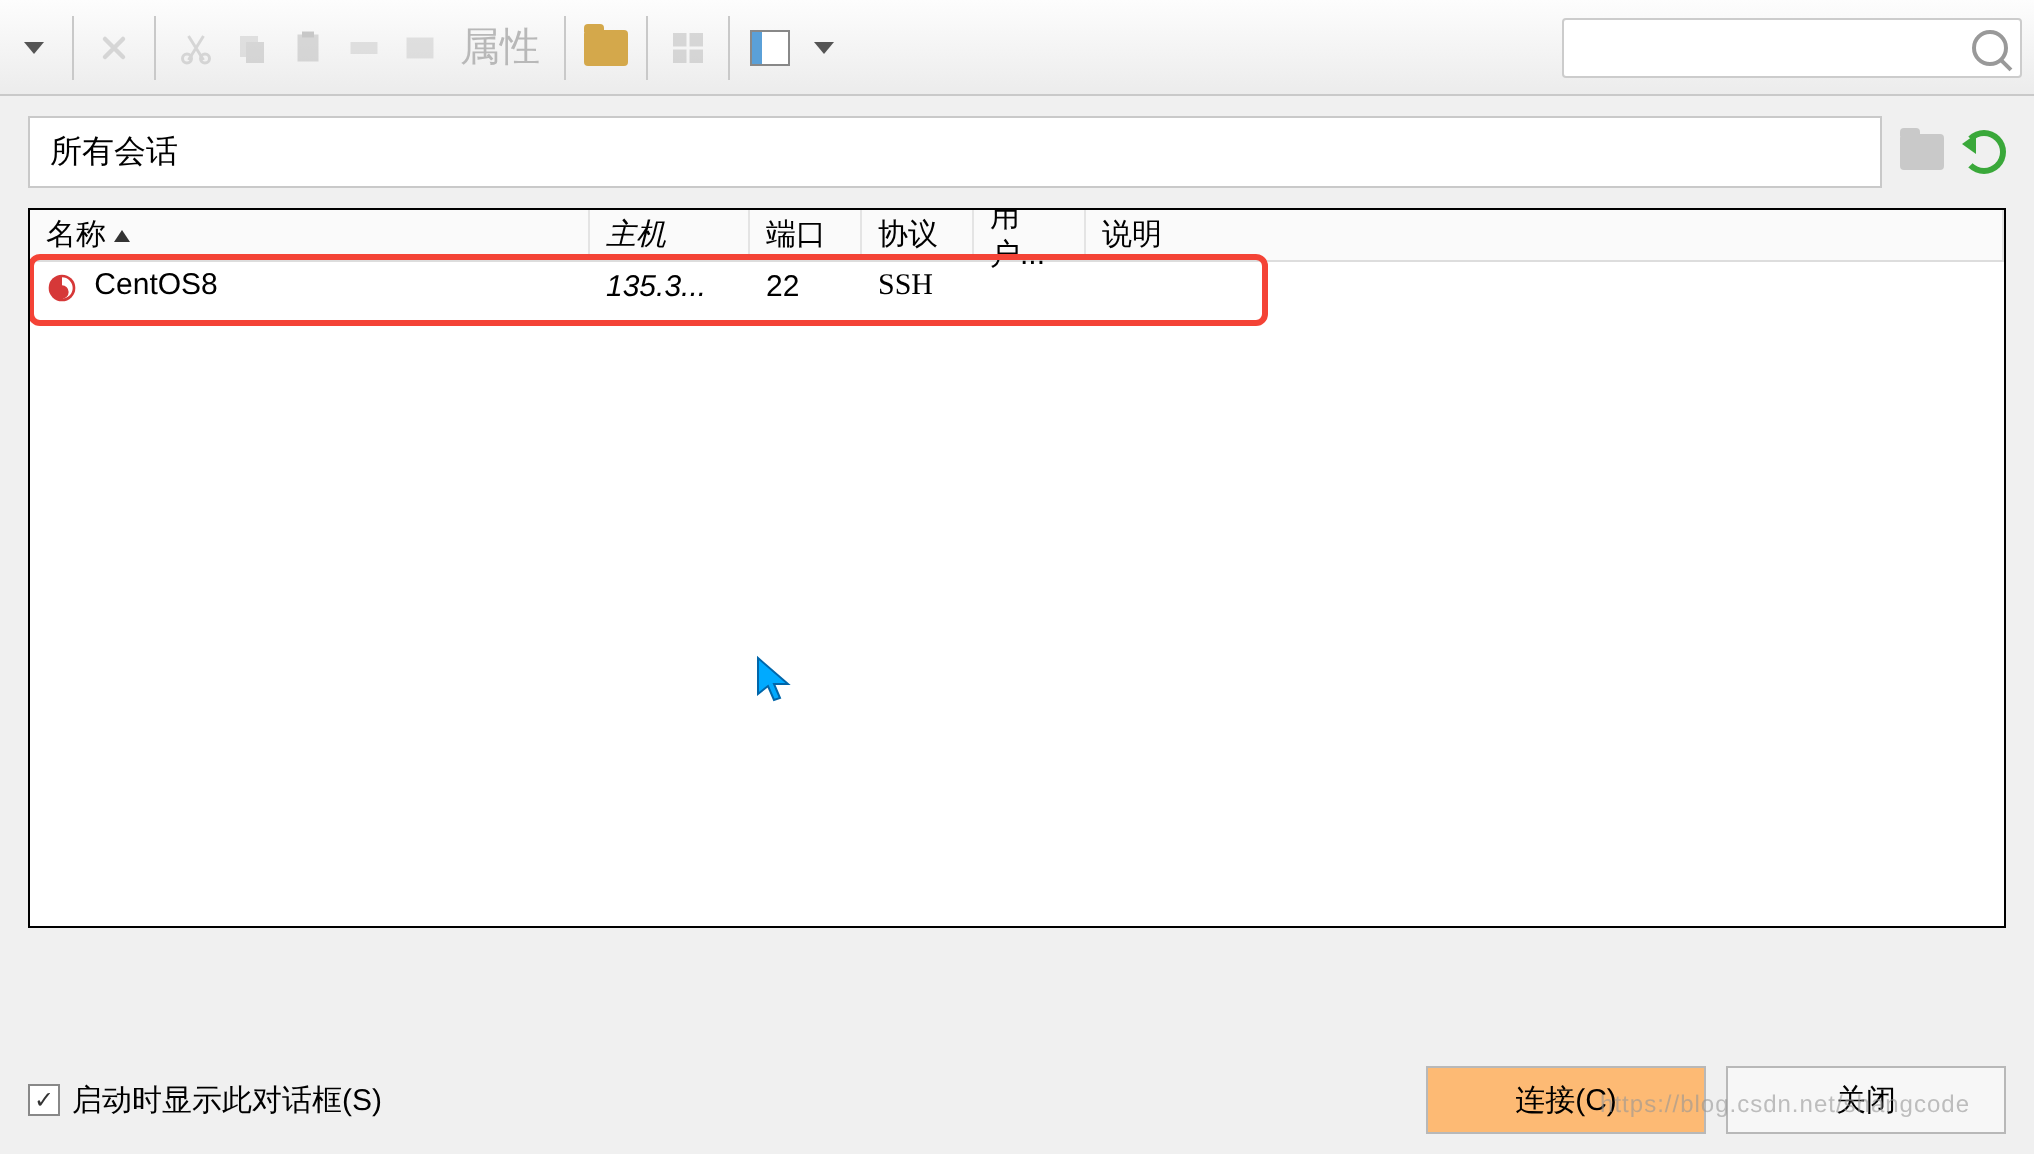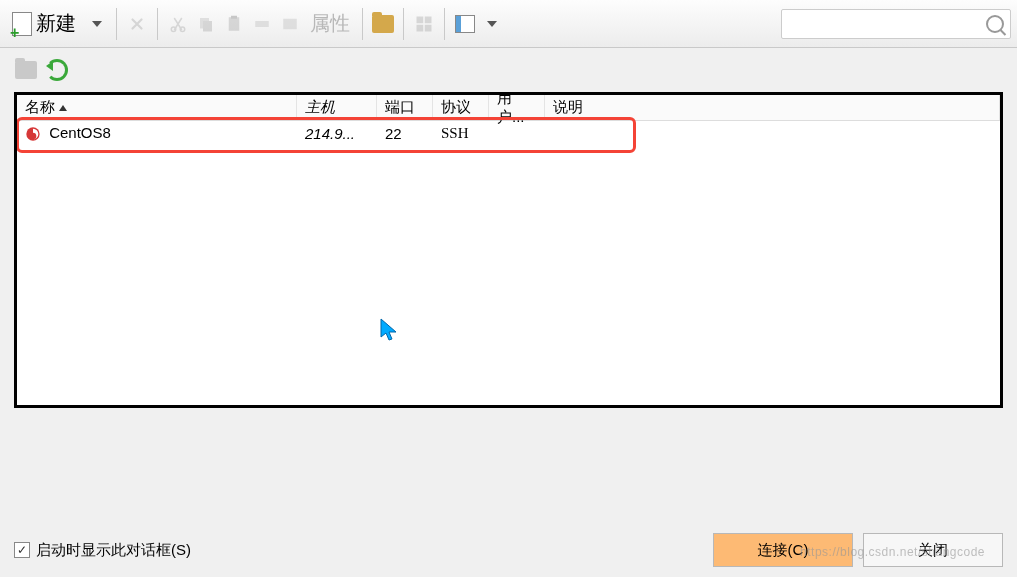--- a/index.html
+++ b/index.html
@@ -152,22 +152,22 @@
       position:absolute;
       left:-3px;top:-1px;
       width:0;height:0;
       border-top:5px solid transparent;
       border-bottom:5px solid transparent;
       border-right:7px solid #3aa83a;
     }
     .list-area {
       margin: 0 14px;
       background: #fff;
-      border: 3px solid #000000;
-      height: 316px;
+      border: 1px solid #000000;
+      height: 360px;
       position: relative;
       overflow: hidden;
     }
     .list-header {
       display: flex;
       height: 26px;
       border-bottom: 1px solid #ddd;
       background: #fafafa;
       font-size: 15px;
     }
@@ -297,24 +297,20 @@
       top:-3px;left:0;
       width:10px;height:4px;
       background:#c9c9c9;
       border-radius:2px 2px 0 0;
     }
   </style>
 </head>
 <body>
 
 <div class="toolbar">
-  <div class="btn-new">
-    <span class="icon-new"></span>
-    <span>新建</span>
-  </div>
   <div class="dropdown-arrow"></div>
   <div class="sep"></div>
   <div class="tool-icon disabled">
     <svg width="18" height="18" viewBox="0 0 24 24">
         <path fill="#b8b8b8" d="M6 6l12 12M18 6L6 18" stroke="#b8b8b8" stroke-width="3" stroke-linecap="round"></path>
       </svg>
   </div>
   <div class="sep"></div>
   <div class="tool-icon disabled">
     <svg width="18" height="18" viewBox="0 0 24 24">
@@ -364,20 +360,23 @@
     <span class="layout-icon"></span>
   </div>
   <div class="dropdown-arrow"></div>
   <div class="toolbar-spacer"></div>
   <div class="search-box">
     <span class="search-icon"></span>
   </div>
 </div>
 
 <div class="path-bar">
+  <div class="path-input">
+    <span>所有会话</span>
+  </div>
   <div class="tool-icon">
     <span class="folder-gray"></span>
   </div>
   <div class="refresh-icon"></div>
 </div>
 
 <div class="list-area">
   <div class="list-header">
     <div class="col-name">
       <span>名称</span>
@@ -400,21 +399,21 @@
       </div>
   </div>
   <div class="list-row">
     <div class="col-name">
       <svg class="row-icon" viewBox="0 0 24 24">
           <circle cx="12" cy="12" r="10" fill="#d63838"></circle>
           <path d="M12 4 a8 8 0 0 1 0 16 a5 5 0 0 0 0-10" fill="#fff"></path>
         </svg>
       <span>CentOS8</span>
     </div>
-    <div class="col-host"><span>214.9...</span></div>
+    <div class="col-host"><span>135.3...</span></div>
     <div class="col-port"><span>22</span></div>
     <div class="col-proto"><span>SSH</span></div>
     <div class="col-user"><span></span></div>
     <div class="col-desc"><span></span></div>
   </div>
   <div class="red-highlight"></div>
   <svg class="cursor" width="20" height="26" viewBox="0 0 20 26">
     <path d="M2 2 L2 20 L7 16 L10 23 L13 22 L10 15 L17 15 Z" fill="#00aaff" stroke="#0066aa" stroke-width="1"></path>
   </svg>
 </div>

